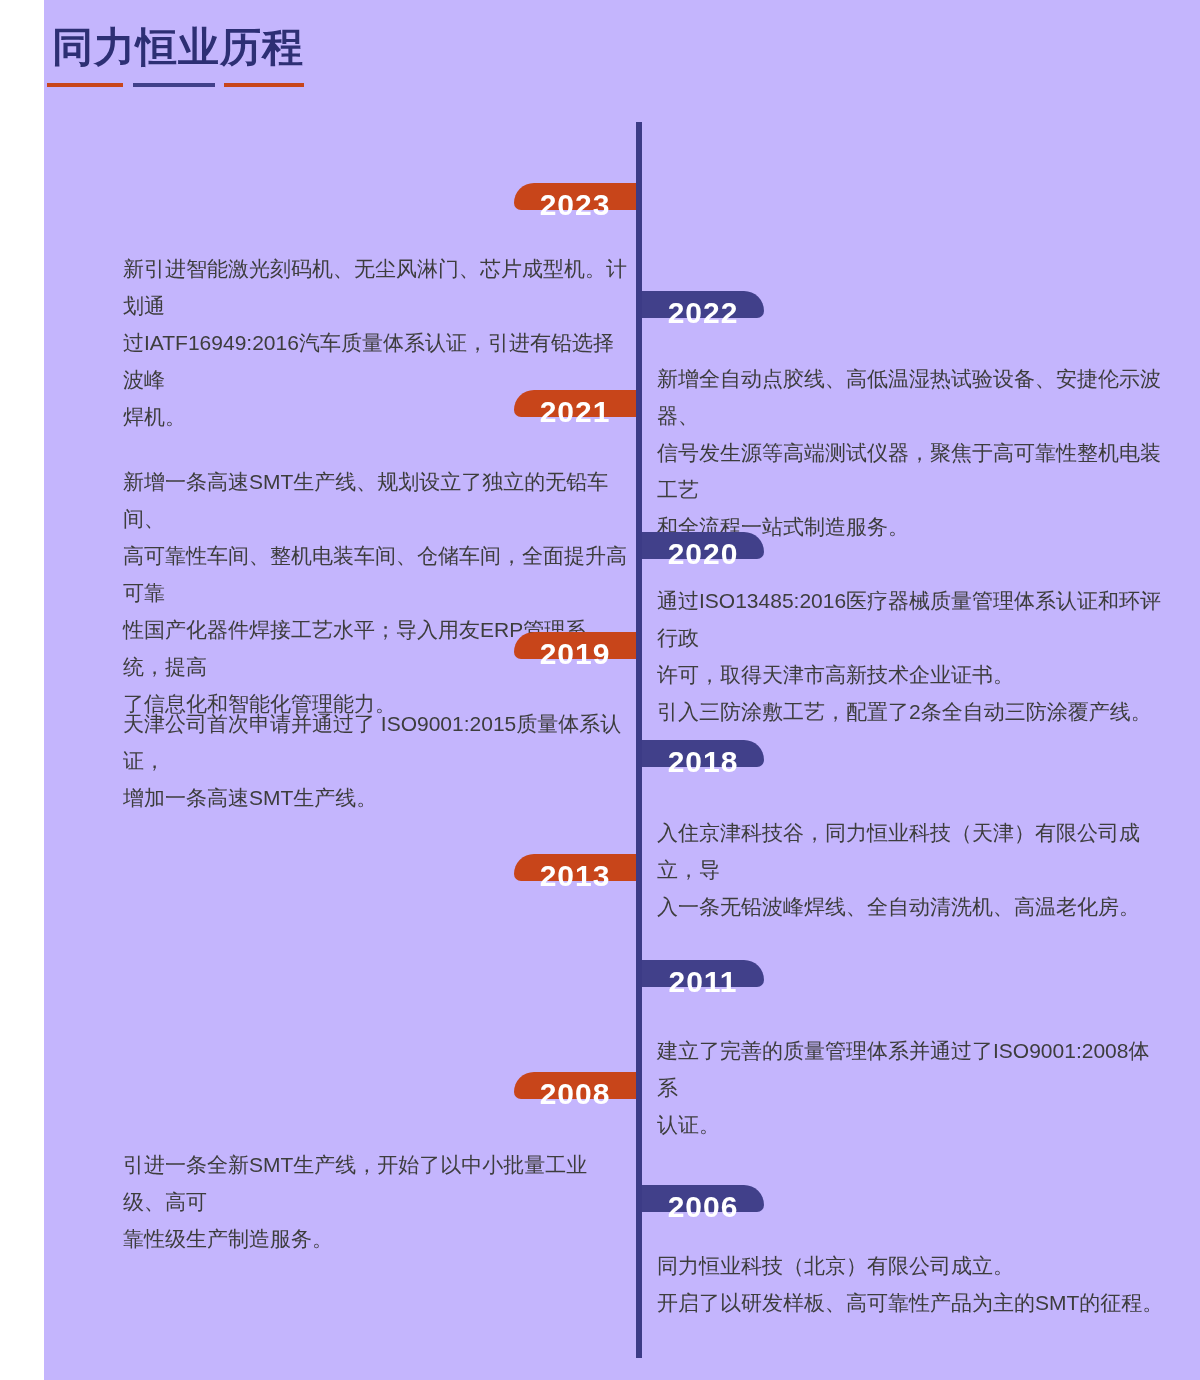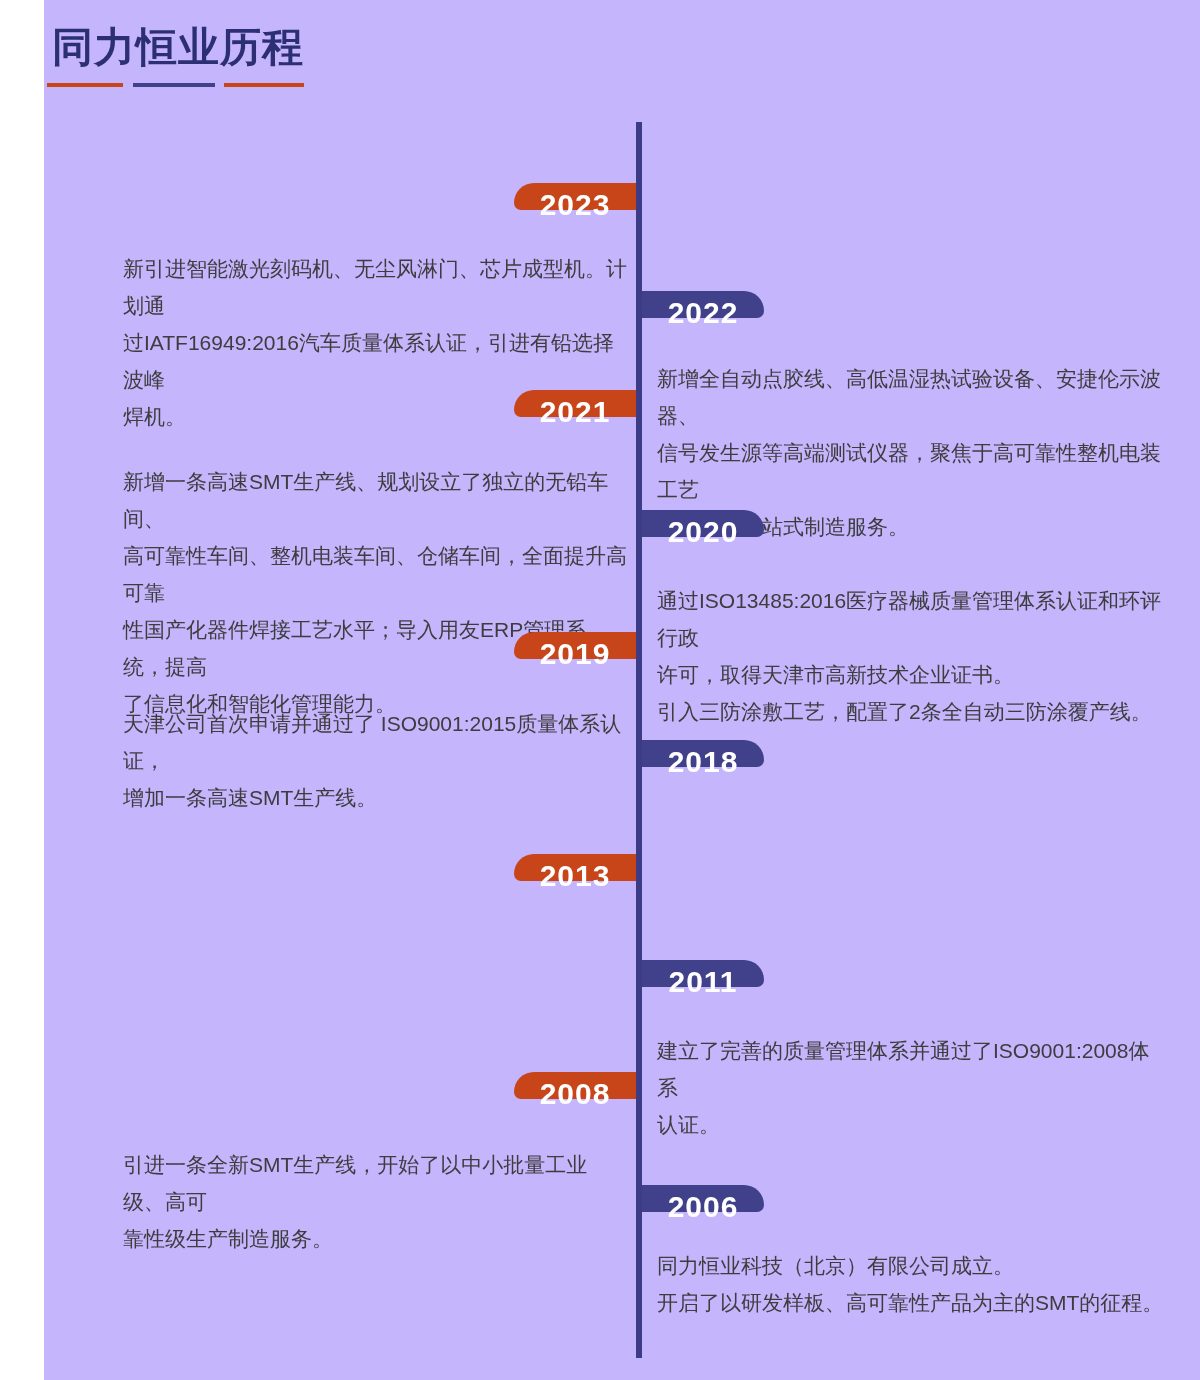--- a/index.html
+++ b/index.html
@@ -54,30 +54,32 @@
   <div class="desc dr" style="top:360px">新增全自动点胶线、高低温湿热试验设备、安捷伦示波器、
 信号发生源等高端测试仪器，聚焦于高可靠性整机电装工艺
 和全流程一站式制造服务。</div>
 
   <div class="badge bl" style="top:390px">2021</div>
   <div class="desc dl" style="top:463px">新增一条高速SMT生产线、规划设立了独立的无铅车间、
 高可靠性车间、整机电装车间、仓储车间，全面提升高可靠
 性国产化器件焊接工艺水平；导入用友ERP管理系统，提高
 了信息化和智能化管理能力。</div>
 
-  <div class="badge br" style="top:510px">2020</div>
+  <div class="badge br" style="top:532px">2020</div>
   <div class="desc dr" style="top:582px">通过ISO13485:2016医疗器械质量管理体系认证和环评行政
 许可，取得天津市高新技术企业证书。
 引入三防涂敷工艺，配置了2条全自动三防涂覆产线。</div>
 
   <div class="badge bl" style="top:632px">2019</div>
   <div class="desc dl" style="top:705px">天津公司首次申请并通过了 ISO9001:2015质量体系认证，
 增加一条高速SMT生产线。</div>
 
   <div class="badge br" style="top:740px">2018</div>
+  <div class="desc dr" style="top:814px">入住京津科技谷，同力恒业科技（天津）有限公司成立，导
+入一条无铅波峰焊线、全自动清洗机、高温老化房。</div>
 
   <div class="badge bl" style="top:854px">2013</div>
 
   <div class="badge br" style="top:960px">2011</div>
   <div class="desc dr" style="top:1032px">建立了完善的质量管理体系并通过了ISO9001:2008体系
 认证。</div>
 
   <div class="badge bl" style="top:1072px">2008</div>
   <div class="desc dl" style="top:1146px">引进一条全新SMT生产线，开始了以中小批量工业级、高可
 靠性级生产制造服务。</div>

